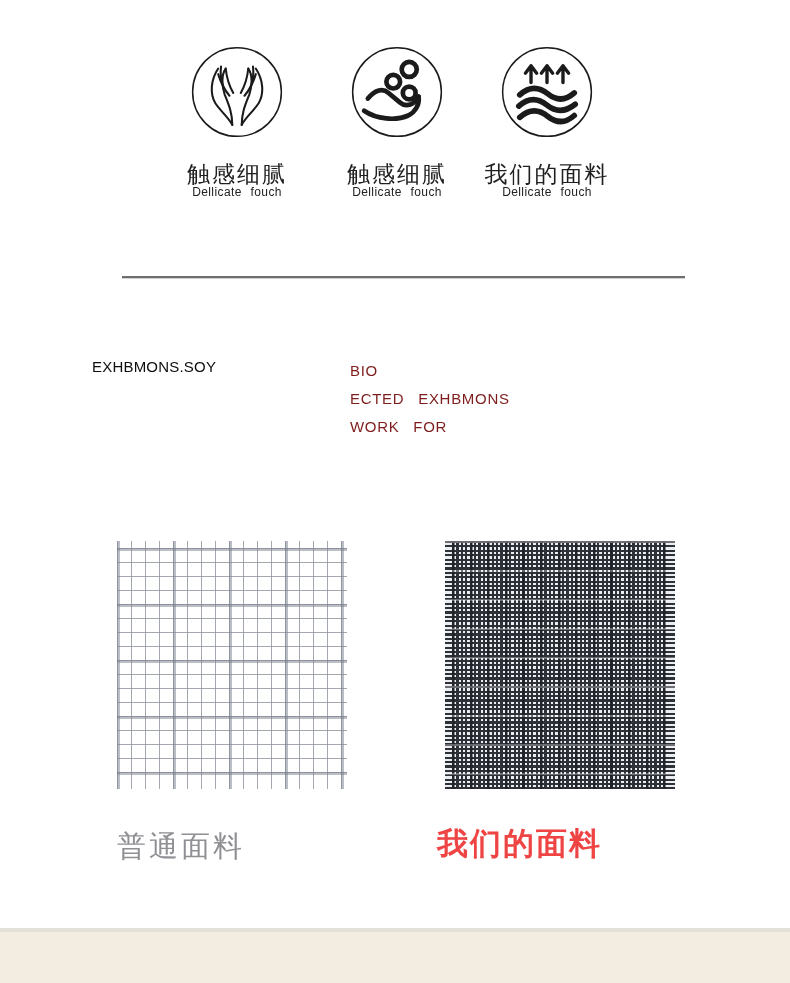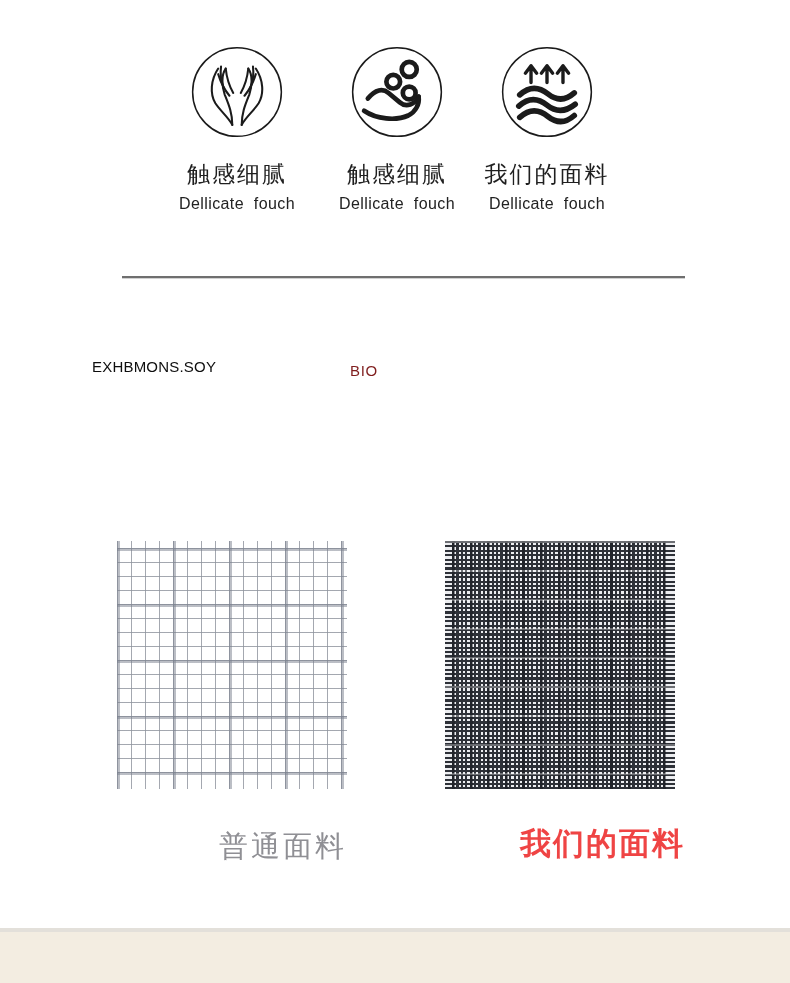--- a/index.html
+++ b/index.html
@@ -8,21 +8,21 @@
   #page { position:relative; width:790px; height:983px; background:#fff; overflow:hidden; margin:0 auto; }
 
   
   .feature { position:absolute; top:45px; width:174px; display:flex; flex-direction:column; align-items:center;text-align:center; }
   .feature-1 { left:150px; }
   .feature-2 { left:310px; }
   .feature-3 { left:460px; }
   .icon-wrap { width:94px; height:94px; }
   .icon-wrap svg { display:block; width:94px; height:94px; }
   .zh-label { margin-top:24px; font-size:23px; line-height:1; letter-spacing:2px; color:#1f1f1f; font-weight:400; white-space:nowrap; }
-  .en-label { margin-top:10px; font-size:16px; line-height:1; letter-spacing:0.4px; word-spacing:5px; color:#222; white-space:nowrap; }
+  .en-label { font-size:12px; line-height:1; letter-spacing:0.4px; word-spacing:5px; color:#222; white-space:nowrap; }
 
   
   .divider { position:absolute; left:122px; top:276px; width:563px; height:2px;
              background:#6f6f6f; box-shadow:0 1px 0 rgba(0,0,0,0.18); }
 
   
   .brand-col { position:absolute; left:92px; top:358px; font-size:15px; letter-spacing:0.2px; color:#0e0e0e; white-space:nowrap; }
   .mid-col   { position:absolute; left:350px; top:357px; font-size:15px; line-height:28px; letter-spacing:0.7px; word-spacing:9px; color:#7f1d1d; }
   .case-col  { position:absolute; left:657px; top:358px; font-size:15px; line-height:21px; letter-spacing:0.2px; color:#0e0e0e; }
   .case-colon { font-size:22px; line-height:20px; margin-top:3px; letter-spacing:0; }
@@ -46,21 +46,21 @@
       repeating-linear-gradient(180deg, rgba(255,255,255,0.30) 0 2px, transparent 2px 29px),
       repeating-linear-gradient(90deg,  rgba(18,20,26,0.45) 0 3px, transparent 3px 17.6px),
       repeating-linear-gradient(90deg,  #2e3138 0 2.1px, transparent 2.1px 4.4px),
       repeating-linear-gradient(180deg, #2e3138 0 2.1px, transparent 2.1px 4.4px);
     background-repeat:no-repeat;
     background-size:100% 100%, calc(100% - 14px) 100%, calc(100% - 14px) 100%, 100% 100%;
     background-position:0 0, 7px 0, 7px 0, 0 0;
   }
 
   
-  .swatch-label { position:absolute; text-align:right; white-space:nowrap; }
+  .swatch-label { position:absolute; text-align:left; white-space:nowrap; }
   .label-plain  { left:117px; top:827px; width:230px; font-size:29px; letter-spacing:3px; color:#8f8f94; font-weight:400; }
   .label-ours   { left:437px; top:823px; width:248px; font-size:31px; letter-spacing:2px; color:#ef4444; font-weight:700; }
 
   
   .footer-band { position:absolute; left:0; right:0; bottom:0; height:55px;
                  background:#f3ede1; border-top:4px solid #e3e0da; }
 
   .stroke { fill:none; stroke:#1b1b1b; stroke-linecap:round; stroke-linejoin:round; }
 </style>
 </head>
@@ -126,20 +126,22 @@
     <div class="zh-label">我们的面料</div>
     <div class="en-label">Dellicate fouch</div>
   </div>
 
   <div class="divider"></div>
 
   <div class="brand-col">EXHBMONS.SOY</div>
 
   <div class="mid-col">
     <div>BIO</div>
+    <div>ECTED EXHBMONS</div>
+    <div>WORK FOR</div>
   </div>
 
 
   <div class="swatch swatch-left"></div>
   <div class="swatch swatch-right"></div>
 
   <div class="swatch-label label-plain">普通面料</div>
   <div class="swatch-label label-ours">我们的面料</div>
 
   <div class="footer-band"></div>

